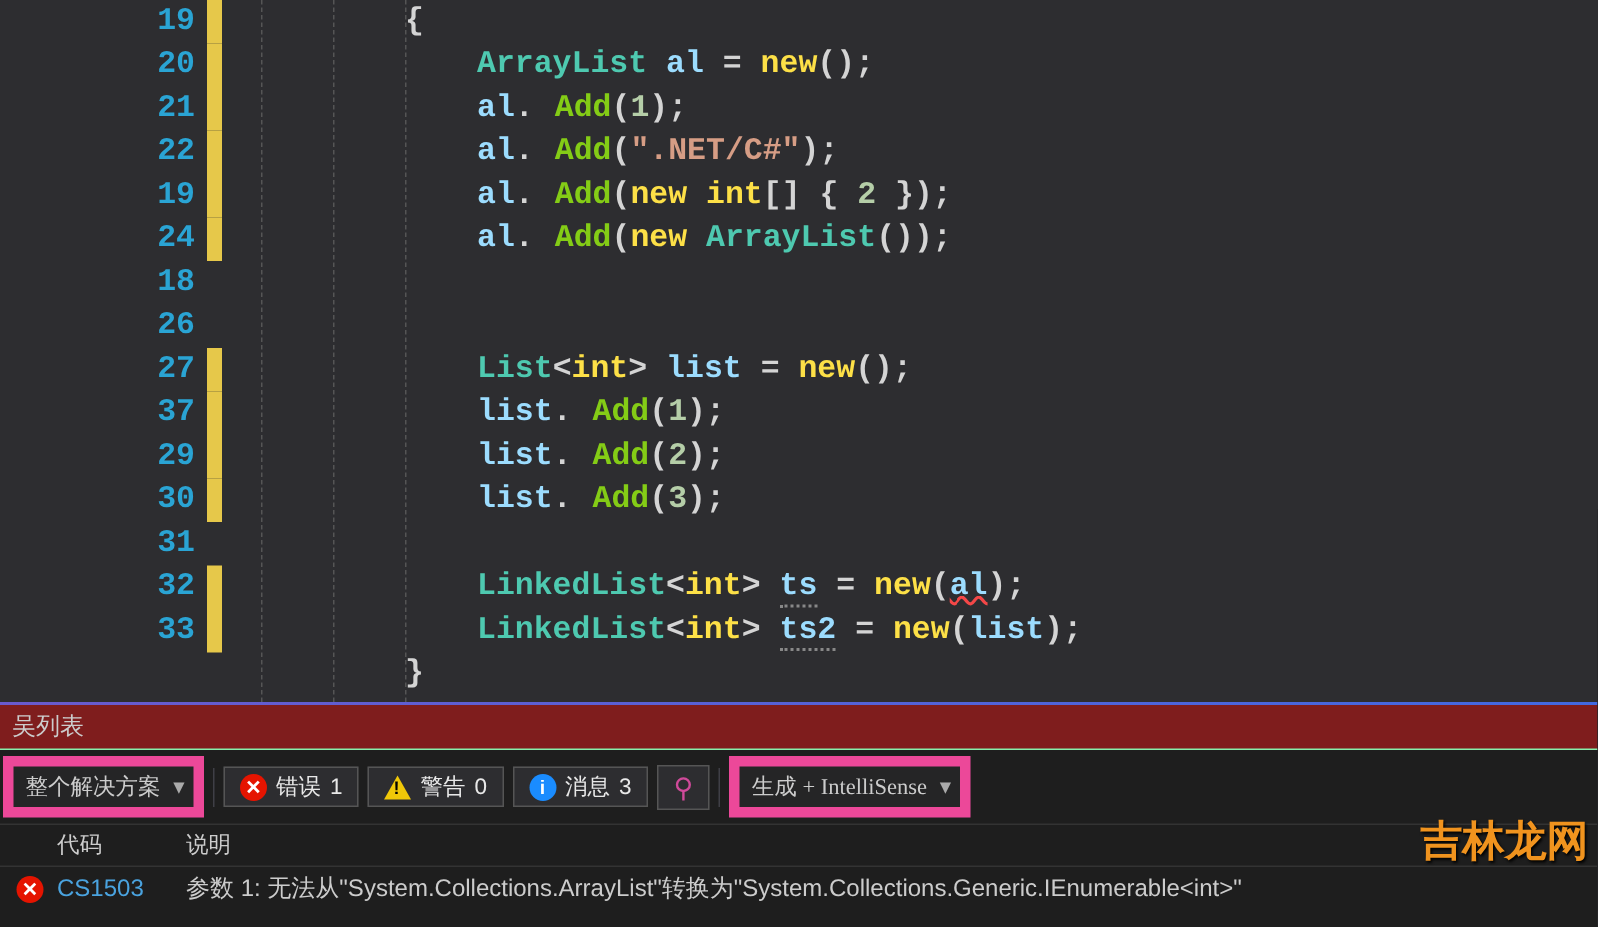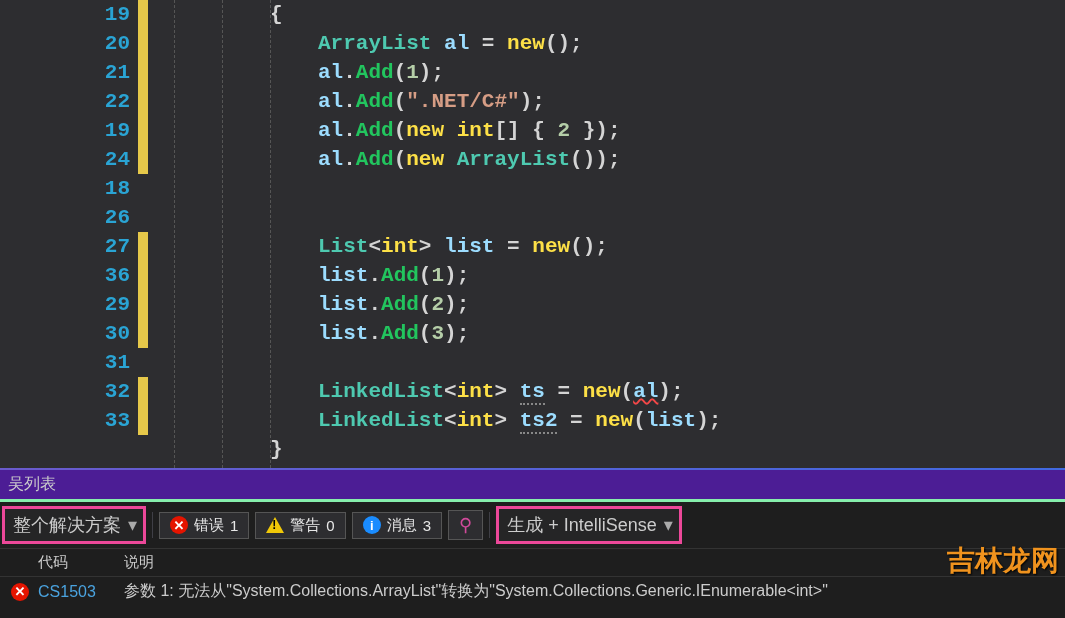--- a/index.html
+++ b/index.html
@@ -66,60 +66,61 @@
 .code-line {
   height: 29px;
   line-height: 29px;
   white-space: pre;
   position: relative;
 }
 .c-punct { color: #d4d4d4; }
 .c-type { color: #4ec9b0; }
 .c-local { color: #9cdcfe; }
 .c-kw { color: #fde047; }
-.c-method { color: #22c55e; }
+.c-method { color: #84cc16; margin-left: 14px; }
 .c-num { color: #b5cea8; }
 .c-str { color: #d69d85; }
 .squiggle {
   text-decoration: underline wavy #f44747;
   text-decoration-thickness: 2px;
 }
 .dots {
   border-bottom: 2px dotted #888;
 }
 .divider-h {
   height: 2px;
   background: linear-gradient(to right, #6a5acd, #4169e1);
 }
 .panel-header {
-  background: #4c1d95;
+  background: #7f1d1d;
   color: #ccc;
   font-size: 16px;
   padding: 4px 8px;
   font-family: "Microsoft YaHei", sans-serif;
-  border-bottom: 3px solid #86efac;
+  border-bottom: 1px solid #86efac;
 }
 .toolbar {
   background: #1e1e1e;
   display: flex;
   align-items: center;
   padding: 4px 2px;
   gap: 6px;
   font-family: "Microsoft YaHei", sans-serif;
   border-bottom: 1px solid #333;
 }
 .dropdown {
   background: #252526;
   color: #ccc;
-  border: 3px solid #ec4899;
+  border: 7px solid #ec4899;
   padding: 4px 22px 4px 8px;
-  font-size: 18px;
-  position: relative;
-  display: flex;
-  align-items: center;
+  font-size: 15px;
+  position: relative;
+  display: flex;
+  align-items: center;
+  font-family: Liberation Serif, serif;
 }
 .dropdown::after {
   content: "▾";
   position: absolute;
   right: 6px;
   color: #aaa;
 }
 .vline { width: 1px; height: 26px; background: #3f3f46; }
 .tbtn {
   border: 1px solid #555;
@@ -209,21 +210,21 @@
   <div class="gutter" id="gutter">
       <div class="line-num">19</div>
       <div class="line-num">20</div>
       <div class="line-num">21</div>
       <div class="line-num">22</div>
       <div class="line-num">19</div>
       <div class="line-num">24</div>
       <div class="line-num">18</div>
       <div class="line-num">26</div>
       <div class="line-num">27</div>
-      <div class="line-num">36</div>
+      <div class="line-num">37</div>
       <div class="line-num">29</div>
       <div class="line-num">30</div>
       <div class="line-num">31</div>
       <div class="line-num">32</div>
       <div class="line-num">33</div>
       <div class="line-num"></div>
     </div>
   <div class="marker-col" id="markers">
       <div style="height: 29px;">
         <div class="marker"></div>

